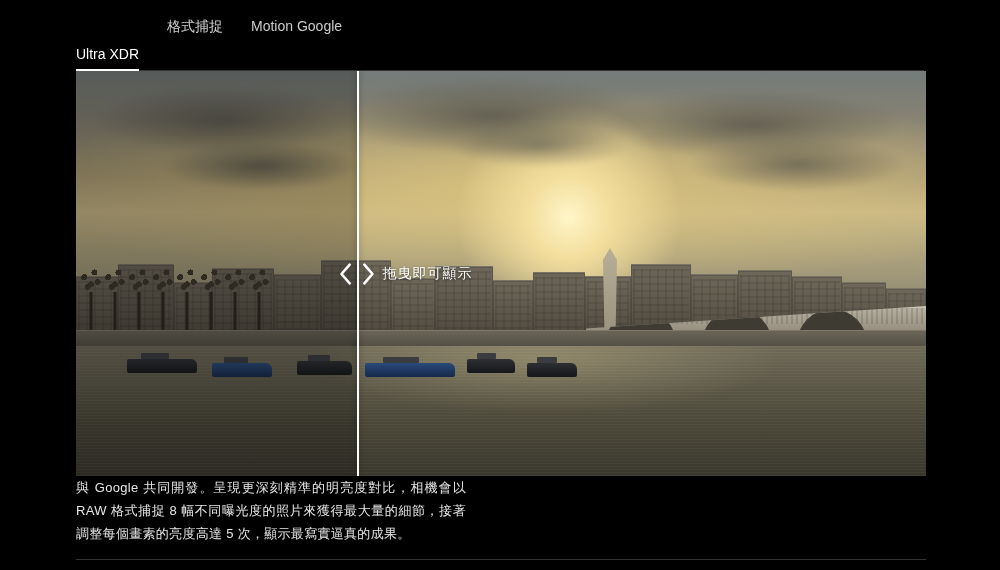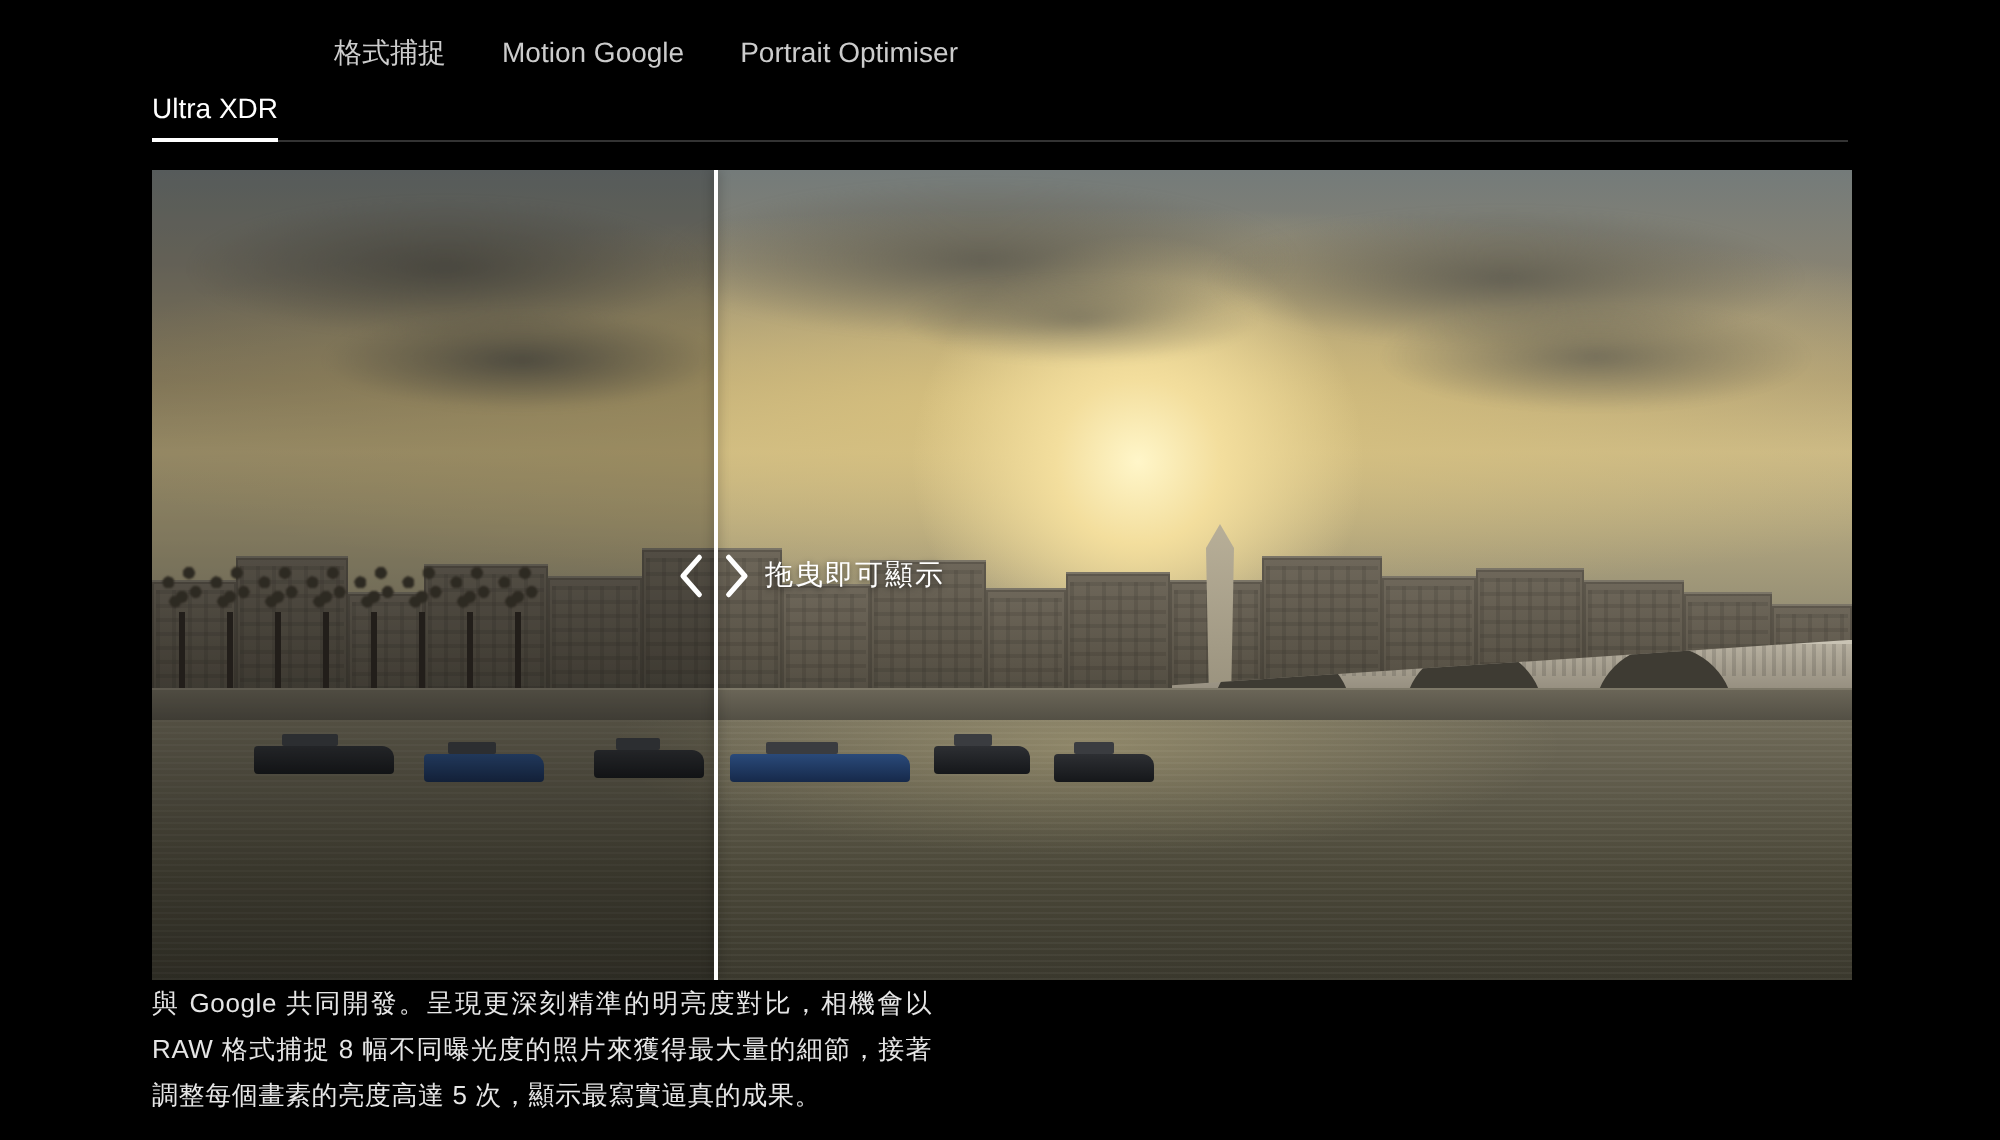--- a/index.html
+++ b/index.html
@@ -29,21 +29,20 @@
   }
   .tab.active::after {
     content: "";
     position: absolute;
     left: 0; right: 0; bottom: -1px;
     height: 2px; background: #fff;
   }
   .hero {
     position: relative;
     width: 850px; height: 405px;
-    margin-top: 14px;
     overflow: hidden;
     background: #2a2a2a;
   }
   
   .scene { position: absolute; inset: 0; }
 
   .sky {
     position: absolute; left: 0; right: 0; top: 0; height: 58%;
     background:
       radial-gradient(circle at 58% 62%, #fff6c9 0%, #f3de9d 8%, rgba(243,222,157,0) 22%),
@@ -186,21 +185,20 @@
 </style>
 </head>
 <body>
 
 <div class="page">
 
   <div class="tabs">
     <div class="tab active">Ultra XDR</div>
     <div class="tab">格式捕捉</div>
     <div class="tab">Motion Google</div>
-    <div class="tab">Portrait Optimiser</div>
   </div>
 
   <div class="hero">
     <div class="scene">
       <div class="sky">
         <div class="cloud" style="left:2%; top:6%; width:260px; height:70px;"></div>
         <div class="cloud" style="left:30%; top:2%; width:320px; height:80px;"></div>
         <div class="cloud" style="left:62%; top:8%; width:300px; height:70px;"></div>
         <div class="cloud" style="left:10%; top:30%; width:200px; height:50px;"></div>
         <div class="cloud" style="left:72%; top:28%; width:220px; height:55px; opacity:0.85;"></div>

